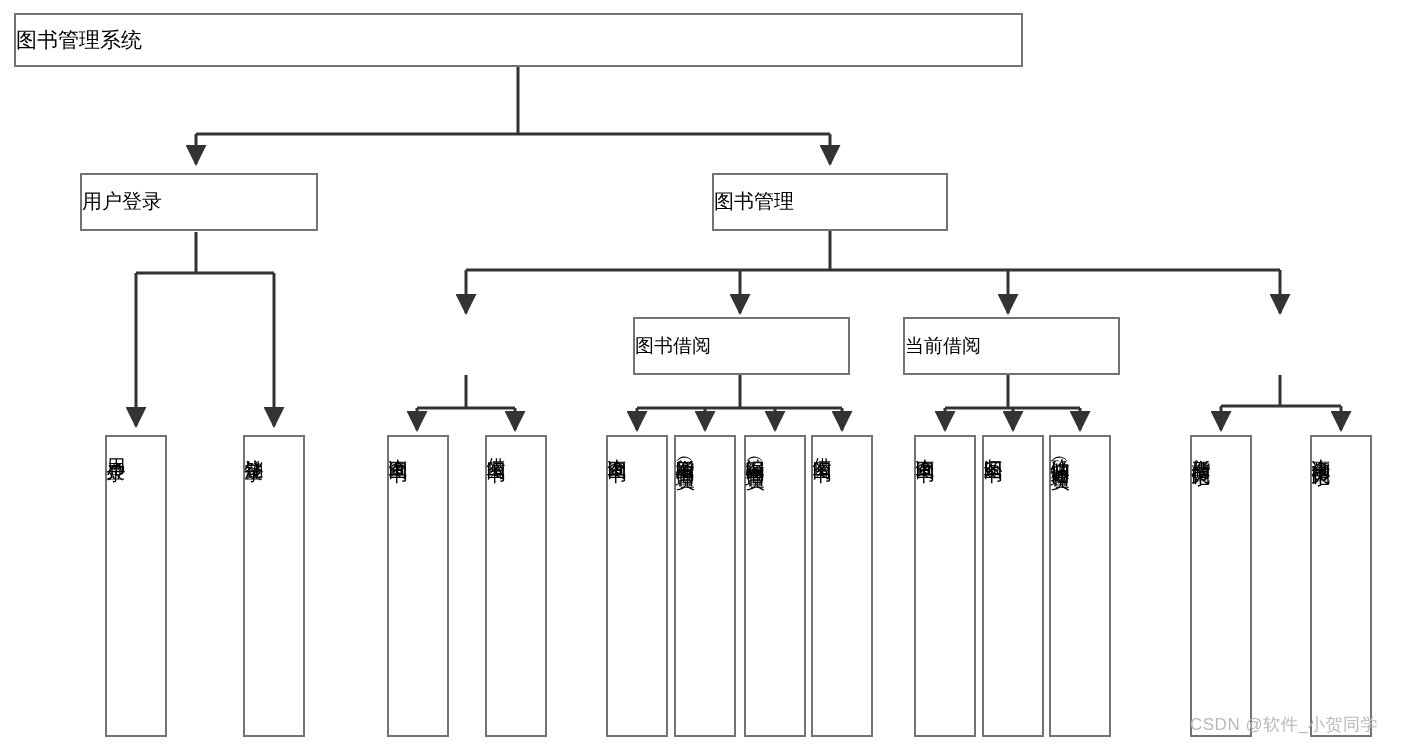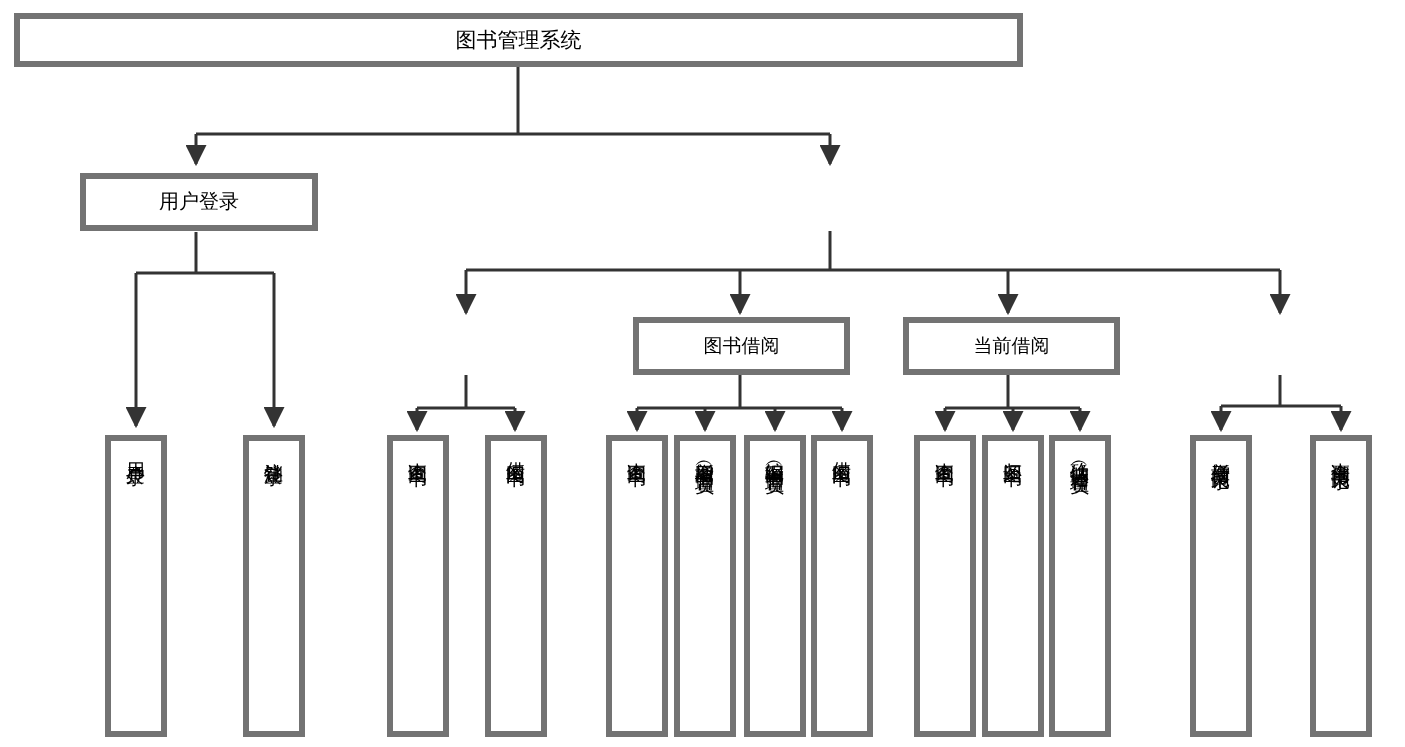--- a/index.html
+++ b/index.html
@@ -21,24 +21,24 @@
     position: absolute;
     left: 0;
     top: 0;
     width: 1405px;
     height: 747px;
   }
   .node {
     position: absolute;
     box-sizing: border-box;
     background: #ffffff;
-    border: 6px solid #737373;
+    border: 2px solid #737373;
     display: flex;
     align-items: center;
-    justify-content: center;
+    justify-content: flex-start;
     color: #000000;
   }
   .node .lbl {
     display: block;
     text-align: center;
     line-height: 1.18;
   }
   .node.root .lbl { font-size: 21px; }
   .node.lvl1 .lbl { font-size: 20px; }
   .node.lvl2 .lbl { font-size: 19px; }
@@ -118,20 +118,23 @@
     </g>
   </svg>
 
   <div class="node root" style="left:14px; top:13px; width:1009px; height:54px;">
     <span class="lbl">图书管理系统</span>
   </div>
 
   <div class="node lvl1" style="left:80px; top:173px; width:238px; height:58px;">
     <span class="lbl">用户登录</span>
   </div>
+  <div class="node lvl1" style="left:712px; top:173px; width:236px; height:58px;">
+    <span class="lbl">图书管理</span>
+  </div>
 
   <div class="node lvl2" style="left:633px; top:317px; width:217px; height:58px;">
     <span class="lbl">图书借阅</span>
   </div>
   <div class="node lvl2" style="left:903px; top:317px; width:217px; height:58px;">
     <span class="lbl">当前借阅</span>
   </div>
 
   <div class="node leaf" style="left:105px; top:435px; width:62px; height:302px;">
     <span class="lbl">用户登录</span>
@@ -170,14 +173,15 @@
     <span class="lbl">确认归还（管理员）</span>
   </div>
 
   <div class="node leaf" style="left:1190px; top:435px; width:62px; height:302px;">
     <span class="lbl">新增借阅记录</span>
   </div>
   <div class="node leaf" style="left:1310px; top:435px; width:62px; height:302px;">
     <span class="lbl">查询借阅记录</span>
   </div>
 
+  <div class="watermark" style="left:1190px; top:713px;">CSDN @软件_小贺同学</div>
 
 </div>
 
 </body></html>

